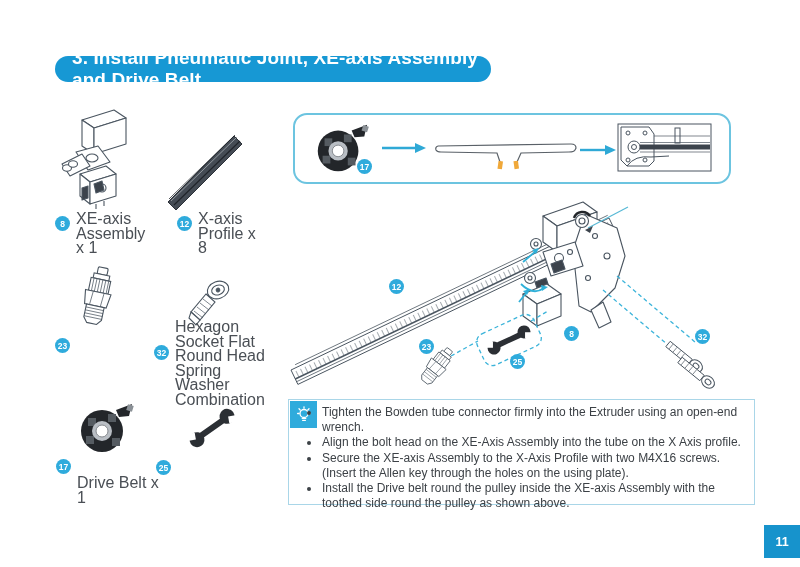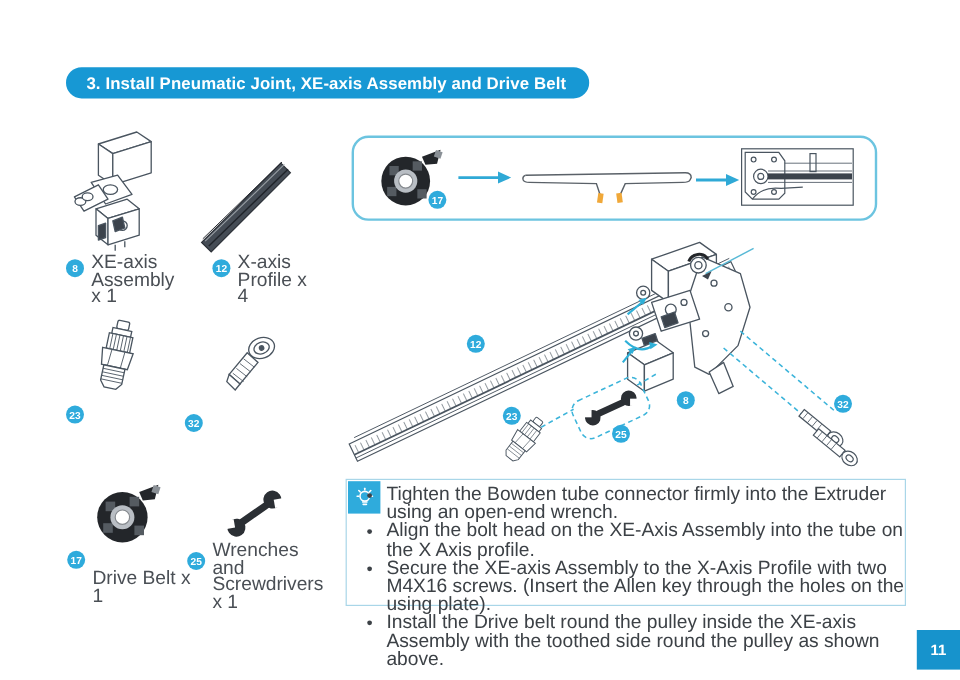--- a/index.html
+++ b/index.html
@@ -5,32 +5,32 @@
   html,body{margin:0;padding:0;background:#fff;}
   .page{position:relative;width:800px;height:567px;background:#ffffff;
         font-family:"Liberation Sans",sans-serif;overflow:hidden;}
   .abs{position:absolute;}
   .badge{width:15px;height:15px;border-radius:50%;background:#2fabdc;color:#fff;
          font-size:8.5px;font-weight:bold;display:flex;align-items:center;
          justify-content:center;flex:0 0 auto;}
   .badge.abs{z-index:5;}
   .header-pill{position:absolute;left:55px;top:56px;width:436px;height:26px;
          background:#1798d4;border-radius:13px;color:#fff;font-weight:bold;
-         font-size:14px;display:flex;align-items:center;padding-left:17px;
+         font-size:19px;display:flex;align-items:center;padding-left:17px;
          box-sizing:border-box;letter-spacing:.1px;}
   .part-row{position:absolute;display:flex;gap:6px;align-items:flex-start;}
   .part-label{font-size:16px;color:#4a4f55;line-height:14.5px;}
   .steps-box{position:absolute;left:293px;top:113px;width:434px;height:67px;
          border:2px solid #6cc4e0;border-radius:14px;background:#fff;}
   .tip-box{position:absolute;left:288px;top:399px;width:467px;height:106px;
          border:1.5px solid #a9d6e8;background:#fff;box-sizing:border-box;}
   .bulb-square{position:absolute;left:1px;top:1px;width:27px;height:27px;
          background:#2fabdc;display:flex;align-items:center;justify-content:center;}
   .tip-list{position:absolute;left:20px;top:5px;width:436px;margin:0;
-         padding-left:12px;font-size:16px;color:#3c4146;line-height:15.2px;}
+         padding-left:12px;font-size:12px;color:#3c4146;line-height:15.2px;}
   .tip-list li{margin:0;padding-left:1px;}
   .annotation{position:absolute;left:626px;top:197px;width:100px;font-size:10.5px;
          color:#3f444a;line-height:13.5px;}
   .page-num{position:absolute;left:764px;top:525px;width:36px;height:33px;
          background:#1793cc;color:#fff;font-weight:bold;font-size:12.5px;
          display:flex;align-items:center;justify-content:center;}
   svg{display:block;}
 </style>
 </head>
 <body>
@@ -132,35 +132,35 @@
       <rect x="18" y="2" width="13" height="7" fill="#fff" transform="rotate(25 24 5)"></rect>
     </g>
   </svg>
 
   <div class="part-row" style="left:55px;top:212px">
     <span class="badge" style="margin-top:4px">8</span>
     <span class="part-label" style="width:74px">XE-axis Assembly x 1</span>
   </div>
   <div class="part-row" style="left:177px;top:212px">
     <span class="badge" style="margin-top:4px">12</span>
-    <span class="part-label" style="width:62px">X-axis Profile x 4</span>
+    <span class="part-label" style="width:62px">X-axis Profile x 8</span>
   </div>
   <div class="part-row" style="left:55px;top:334px">
     <span class="badge" style="margin-top:4px">23</span>
   </div>
   <div class="part-row" style="left:154px;top:320px">
     <span class="badge" style="margin-top:25px">32</span>
+    <span class="part-label" style="width:92px">Hexagon Socket Flat Round Head Spring Washer Combination</span>
   </div>
   <div class="part-row" style="left:56px;top:455px">
     <span class="badge" style="margin-top:4px">17</span>
     <span class="part-label" style="width:90px;margin-top:21px">Drive Belt x 1</span>
   </div>
   <div class="part-row" style="left:156px;top:452px">
     <span class="badge" style="margin-top:8px">25</span>
-    <span class="part-label" style="width:95px">Wrenches and Screwdrivers x 1</span>
   </div>
 
   <div class="steps-box">
     <svg class="abs" style="left:16px;top:7px" width="60" height="52" viewBox="0 0 62 52">
       <circle cx="28" cy="29" r="21" fill="#23262a"></circle>
       <polygon points="42,8 58,2 55,14 45,15" fill="#23262a"></polygon>
       <rect x="53" y="3" width="6" height="6" fill="#8a9096" transform="rotate(18 56 6)"></rect>
       <rect x="14" y="16" width="8" height="8" fill="#555b61"></rect>
       <rect x="34" y="12" width="8" height="8" fill="#555b61"></rect>
       <rect x="38" y="36" width="8" height="8" fill="#555b61"></rect>

